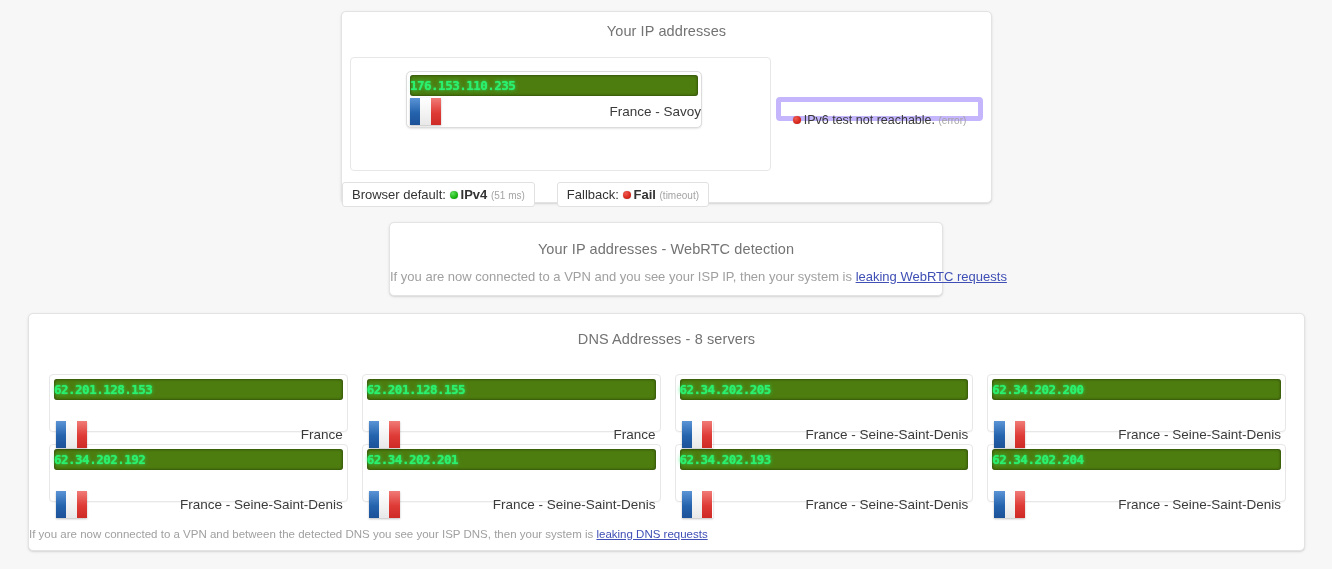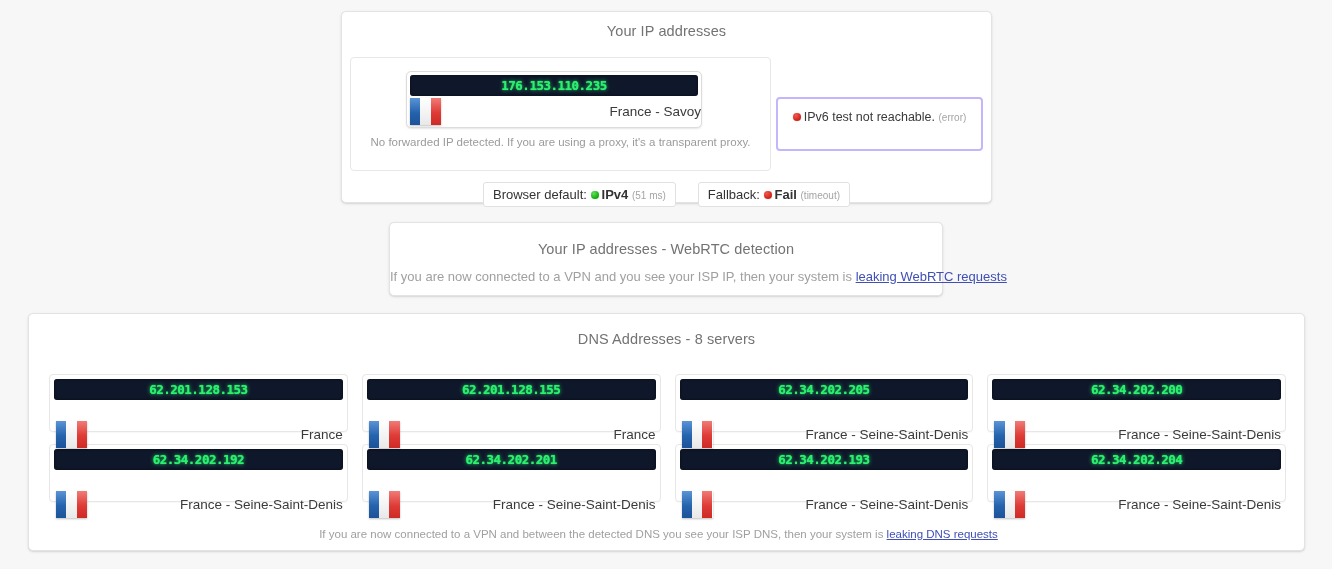--- a/index.html
+++ b/index.html
@@ -67,26 +67,26 @@
     top: 13px;
     width: 296px;
     background: #fff;
     border: 1px solid #dcdcdc;
     border-radius: 5px;
     box-shadow: 0 1px 2px rgba(0,0,0,0.10);
     box-sizing: border-box;
     overflow: hidden;
   }
   .led-bar {
-    background: #0f172a;
+    background: #4d7c0f;
     border-radius: 3px;
     margin: 3px 3px 0 3px;
     height: 21px;
     line-height: 21px;
-    text-align: center;
+    text-align: left;
     box-shadow: inset 0 0 3px rgba(0,0,0,.6);
   }
   .led-text {
     font-family: "DejaVu Sans Mono", monospace;
     font-size: 12.5px;
     letter-spacing: -0.5px;
     color: #2bef6e;
     text-shadow: 0 0 4px rgba(43,239,110,.85), 0 0 1px rgba(43,239,110,1);
     font-weight: bold;
   }
@@ -124,22 +124,22 @@
     font-size: 11.5px;
     color: #9b9b9b;
   }
 
   
   .ipv6-box {
     position: absolute;
     left: 434px;
     top: 85px;
     width: 207px;
-    height: 54px;
-    border: 2px solid #c4b5fd;
+    height: 24px;
+    border: 5px solid #c4b5fd;
     border-radius: 4px;
     background: #fff;
     box-sizing: border-box;
     text-align: center;
     line-height: 36px;
     font-size: 12.5px;
     color: #3a3a3a;
     white-space: nowrap;
   }
 
@@ -162,21 +162,20 @@
     box-shadow: 0 0 1px rgba(0,0,0,.4);
   }
   .muted-small { color: #a4a4a4; font-size: 10px; }
 
   
   .status-strip {
     position: absolute;
     left: 0;
     right: 0;
     top: 170px;
-    text-align: center;
     font-size: 0;
     border-radius: 9px;
   }
   .status-pill {
     display: inline-block;
     border: 1px solid #e1e1e1;
     border-radius: 3px;
     background: #fff;
     padding: 4px 9px;
     font-size: 13px;
@@ -239,21 +238,21 @@
     box-shadow: 0 1px 1px rgba(0,0,0,.03);
   }
   .dns-cell .led-bar { margin: 0; }
   .dns-cell .tile-body { height: 30px; margin-top: 19px; }
   .dns-cell .flag { left: 2px; top: 2px; }
 
   .dns-note {
     position: absolute;
     left: 0; right: 16px;
     bottom: 10px;
-    text-align: center;
+    text-align: left;
     font-size: 11.5px;
     color: #a0a0a0;
     white-space: nowrap;
   }
 </style>
 </head>
 <body>
 
 <div class="page">
 
@@ -269,21 +268,20 @@
         <div class="tile-body">
           <span class="flag">
             <span class="fb"></span>
               <span class="fw"></span>
               <span class="fr"></span>
           </span>
           <div class="tile-loc">France - Savoy</div>
         </div>
       </div>
 
-      <div class="forwarded-note">No forwarded IP detected. If you are using a proxy, it's a transparent proxy.</div>
     </div>
 
     <div class="ipv6-box">
       <span class="dot red"></span><span>IPv6 test not reachable.</span>
       <span class="muted-small">(error)</span>
     </div>
 
     <div class="status-strip">
       <span class="status-pill">
         <span>Browser default:</span>

